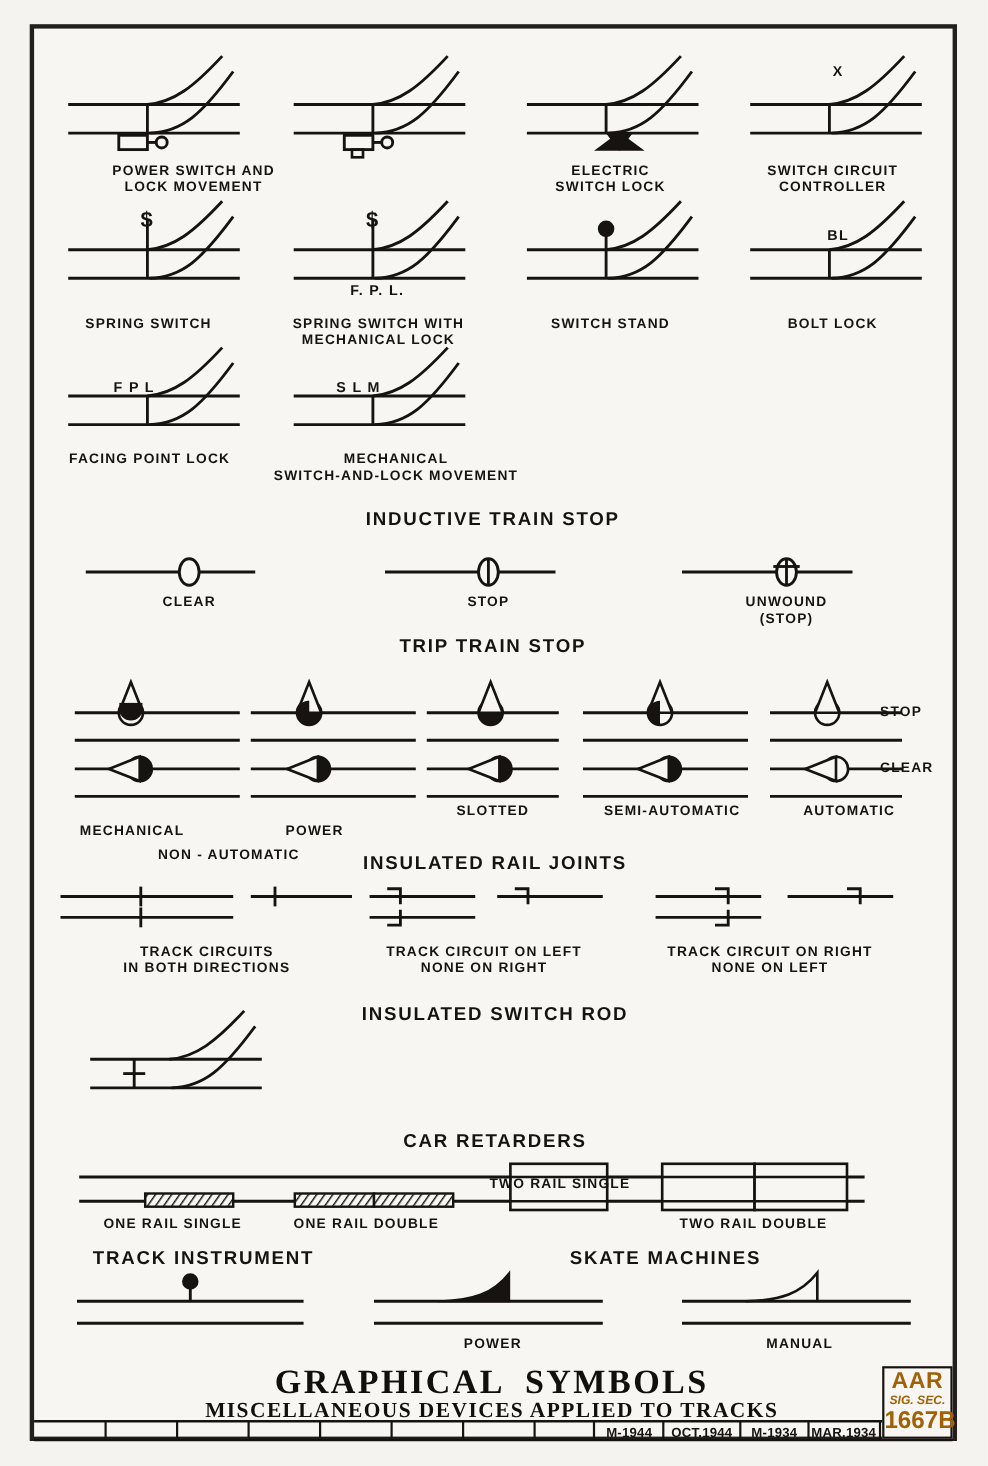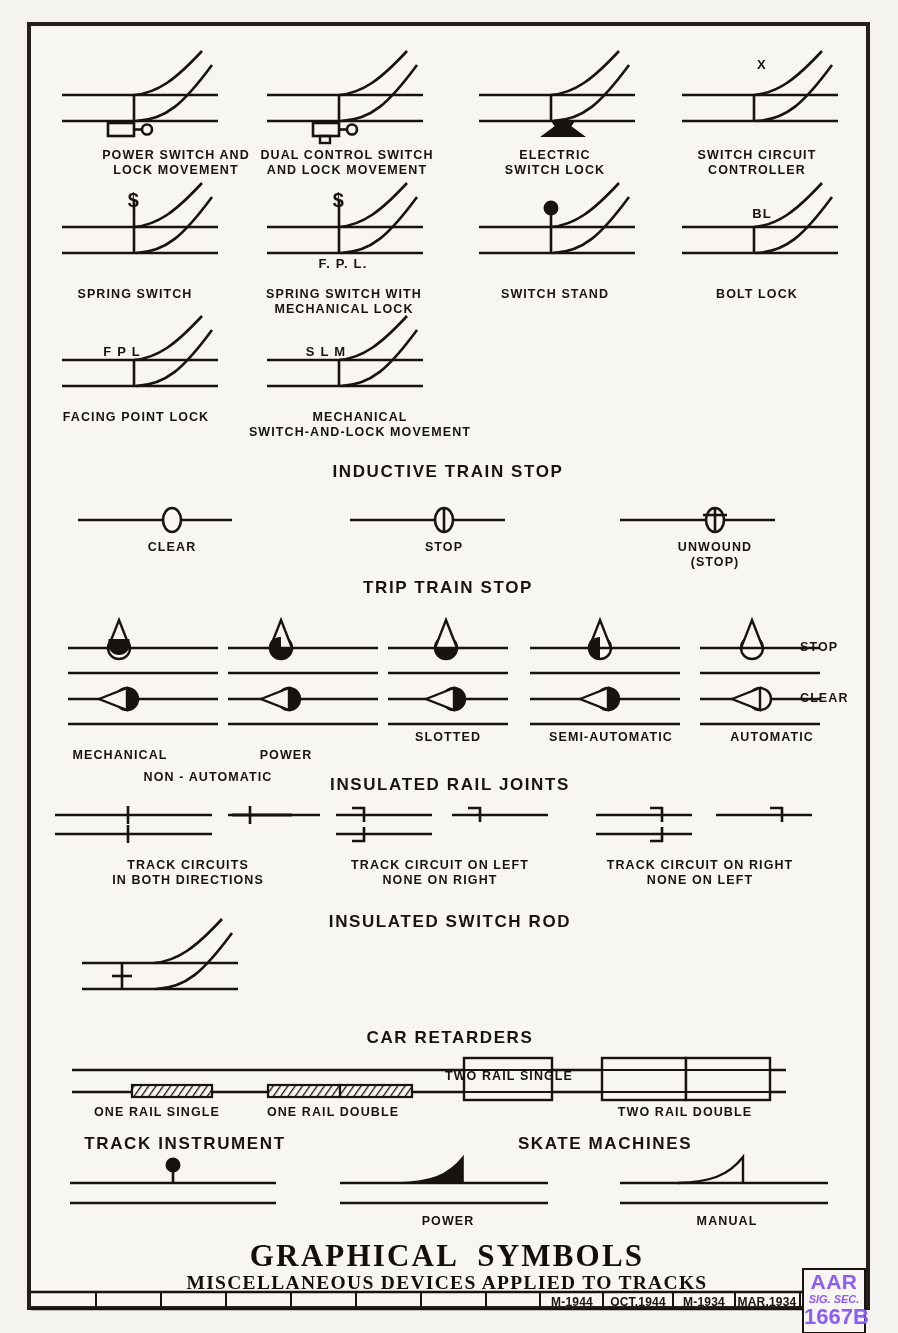--- a/index.html
+++ b/index.html
@@ -43,22 +43,21 @@
   .lbl.left { transform: none; text-align: left; }
   svg { position: absolute; left: 0; top: 0; overflow: visible; }
   #titleblock {
     position: absolute;
     left: 802px; top: 1242px;
     width: 64px; height: 66px;
     border: 2.5px solid #171310;
     box-sizing: border-box;
     background: #f7f6f2;
     text-align: center;
-    color: #8b5cf6;
-    margin-top: 26px;
+    color: #a16207;
   }
   #tb-aar  { font-size: 21px; font-weight: bold; letter-spacing: 0.5px; line-height: 1.05; margin-top: 1px; }
   #tb-sig  { font-size: 11px; font-weight: bold; letter-spacing: 0px; line-height: 1.1; font-style: italic; }
   #tb-num  { font-size: 22px; font-weight: bold; letter-spacing: 0px; line-height: 1.05; }
   .mt { position: absolute; font-weight: bold; color: #171310; text-align: center;
         font-size: 12px; letter-spacing: 0.2px; white-space: nowrap; }
   .bigtitle { position: absolute; font-weight: bold; color: #120f0c; text-align: left;
               transform: translateX(-50%); white-space: pre; font-family: Liberation Serif, serif; }
 </style>
 </head>
@@ -314,22 +313,20 @@
   <div class="lbl ann" style="left:134px; top:188px; font-size:20px;">$</div>
   <div class="lbl ann" style="left:339px; top:188px; font-size:20px;">$</div>
   <div class="lbl ann" style="left:343px; top:256px;">F. P. L.</div>
   <div class="lbl ann" style="left:762px; top:206px;">BL</div>
 
   <div class="lbl ann" style="left:122px; top:344px;">F P L</div>
   <div class="lbl ann" style="left:326px; top:344px;">S L M</div>
 
   <div class="lbl cap" style="left:136px; top:148px;margin-left:40px;">POWER SWITCH AND
 LOCK MOVEMENT</div>
-  <div class="lbl cap" style="left:347px; top:148px;">DUAL CONTROL SWITCH
-AND LOCK MOVEMENT</div>
   <div class="lbl cap" style="left:555px; top:148px;">ELECTRIC
 SWITCH LOCK</div>
   <div class="lbl cap" style="left:757px; top:148px;">SWITCH CIRCUIT
 CONTROLLER</div>
 
   <div class="lbl cap" style="left:135px; top:287px;">SPRING SWITCH</div>
   <div class="lbl cap" style="left:344px; top:287px;">SPRING SWITCH WITH
 MECHANICAL LOCK</div>
   <div class="lbl cap" style="left:555px; top:287px;">SWITCH STAND</div>
   <div class="lbl cap" style="left:757px; top:287px;">BOLT LOCK</div>

